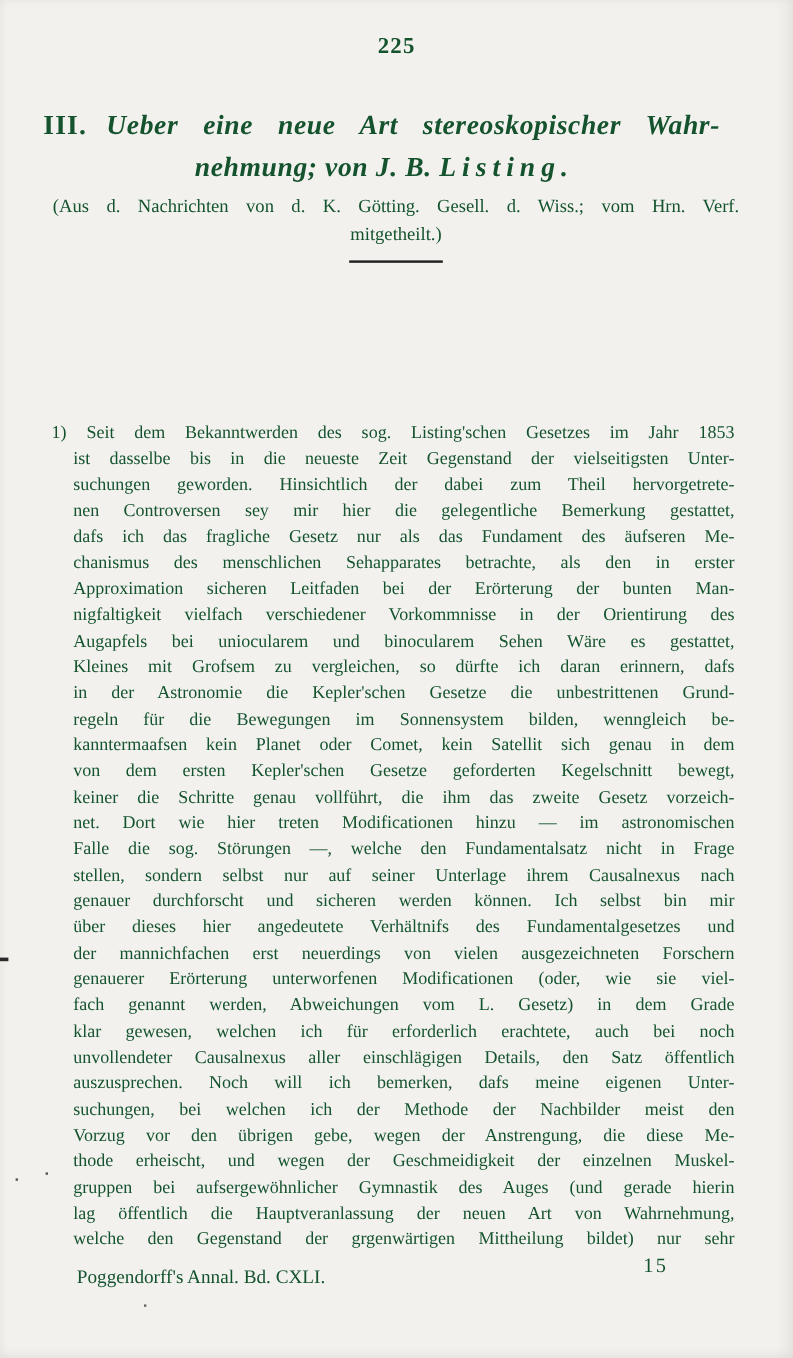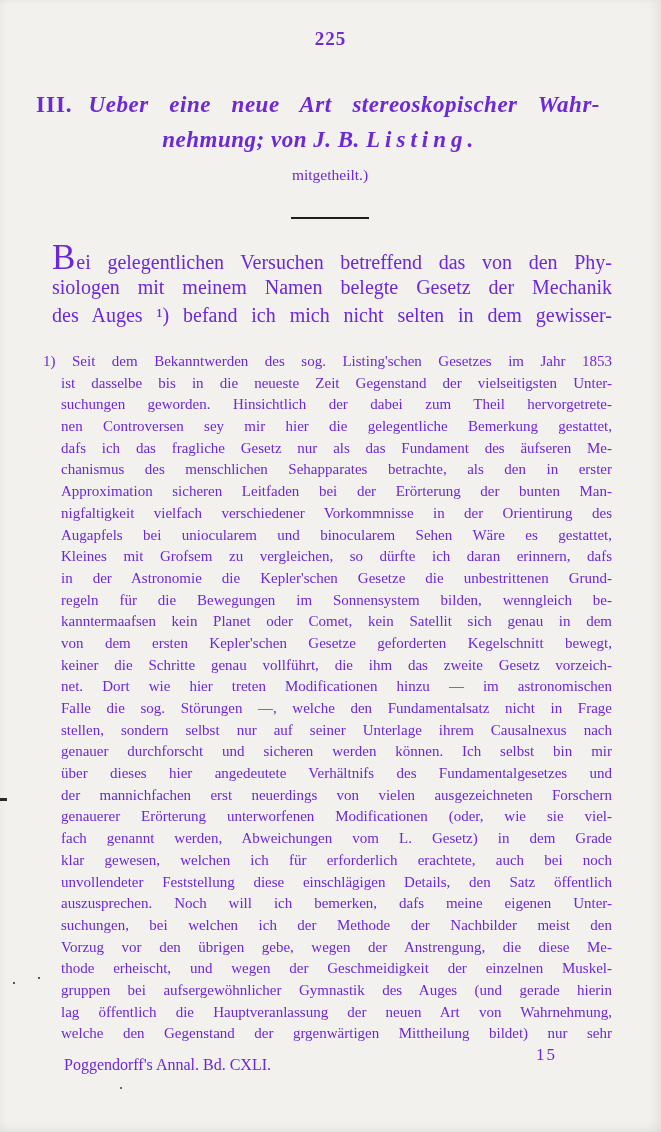--- a/index.html
+++ b/index.html
@@ -6,21 +6,21 @@
     margin: 0;
     padding: 0;
     background: #e8e7e4;
   }
   .page {
     position: relative;
     width: 661px;
     height: 1132px;
     background: #f2f1ee;
     font-family: "Liberation Serif", "DejaVu Serif", serif;
-    color: #6d28d9;
+    color: #14532d;
     overflow: hidden;
     box-shadow: inset -7px 0 10px rgba(0,0,0,0.045), inset 0 -5px 8px rgba(0,0,0,0.03), inset 3px 0 6px rgba(0,0,0,0.02);
   }
 
   .page-number {
     position: absolute;
     top: 28px;
     left: 0;
     width: 100%;
     text-align: center;
@@ -152,32 +152,26 @@
   <div class="heading">
     <div class="title-line1">
       <span class="section-no">III.</span><span class="title-italic">Ueber eine neue Art stereoskopischer Wahr-</span>
     </div>
     <div class="title-line2">
       <span>nehmung; von J. B. </span><span class="title-name">Listing</span><span>.</span>
     </div>
   </div>
 
   <div class="source-note">
+    <div class="source-line1">(Aus d. Nachrichten von d. K. Götting. Gesell. d. Wiss.; vom Hrn. Verf.</div>
     <div class="source-line2">mitgetheilt.)</div>
   </div>
 
   <div class="divider-rule"></div>
 
-  <div class="body-text">
-    <div class="body-line">
-      <span class="drop-cap">B</span><span>ei gelegentlichen Versuchen betreffend das von den Phy-</span>
-    </div>
-    <div class="body-line">siologen mit meinem Namen belegte Gesetz der Mechanik</div>
-    <div class="body-line">des Auges ¹) befand ich mich nicht selten in dem gewisser-</div>
-  </div>
 
   <div class="footnote">
       <div class="fn-line">1) Seit dem Bekanntwerden des sog. Listing'schen Gesetzes im Jahr 1853</div>
       <div class="fn-line">ist dasselbe bis in die neueste Zeit Gegenstand der vielseitigsten Unter-</div>
       <div class="fn-line">suchungen geworden.  Hinsichtlich der dabei zum Theil hervorgetrete-</div>
       <div class="fn-line">nen Controversen sey mir hier die gelegentliche Bemerkung gestattet,</div>
       <div class="fn-line">dafs ich das fragliche Gesetz nur als das Fundament des äufseren Me-</div>
       <div class="fn-line">chanismus des menschlichen Sehapparates betrachte, als den in erster</div>
       <div class="fn-line">Approximation sicheren Leitfaden bei der Erörterung der bunten Man-</div>
       <div class="fn-line">nigfaltigkeit vielfach verschiedener Vorkommnisse in der Orientirung des</div>
@@ -190,21 +184,21 @@
       <div class="fn-line">keiner die Schritte genau vollführt, die ihm das zweite Gesetz vorzeich-</div>
       <div class="fn-line">net.  Dort wie hier treten Modificationen hinzu — im astronomischen</div>
       <div class="fn-line">Falle die sog. Störungen —, welche den Fundamentalsatz nicht in Frage</div>
       <div class="fn-line">stellen, sondern selbst nur auf seiner Unterlage ihrem Causalnexus nach</div>
       <div class="fn-line">genauer durchforscht und sicheren werden können.  Ich selbst bin mir</div>
       <div class="fn-line">über dieses hier angedeutete Verhältnifs des Fundamentalgesetzes und</div>
       <div class="fn-line">der mannichfachen erst neuerdings von vielen ausgezeichneten Forschern</div>
       <div class="fn-line">genauerer Erörterung unterworfenen Modificationen (oder, wie sie viel-</div>
       <div class="fn-line">fach genannt werden, Abweichungen vom L. Gesetz) in dem Grade</div>
       <div class="fn-line">klar gewesen, welchen ich für erforderlich erachtete, auch bei noch</div>
-      <div class="fn-line">unvollendeter Feststellung diese einschlägigen Details, den Satz öffentlich</div>
+      <div class="fn-line">unvollendeter Causalnexus aller einschlägigen Details, den Satz öffentlich</div>
       <div class="fn-line">auszusprechen.  Noch will ich bemerken, dafs meine eigenen Unter-</div>
       <div class="fn-line">suchungen, bei welchen ich der Methode der Nachbilder meist den</div>
       <div class="fn-line">Vorzug vor den übrigen gebe, wegen der Anstrengung, die diese Me-</div>
       <div class="fn-line">thode erheischt, und wegen der Geschmeidigkeit der einzelnen Muskel-</div>
       <div class="fn-line">gruppen bei aufsergewöhnlicher Gymnastik des Auges (und gerade hierin</div>
       <div class="fn-line">lag öffentlich die Hauptveranlassung der neuen Art von Wahrnehmung,</div>
       <div class="fn-line">welche den Gegenstand der grgenwärtigen Mittheilung bildet) nur sehr</div>
     </div>
 
   <div class="footer-journal">Poggendorff's Annal. Bd. CXLI.</div>

